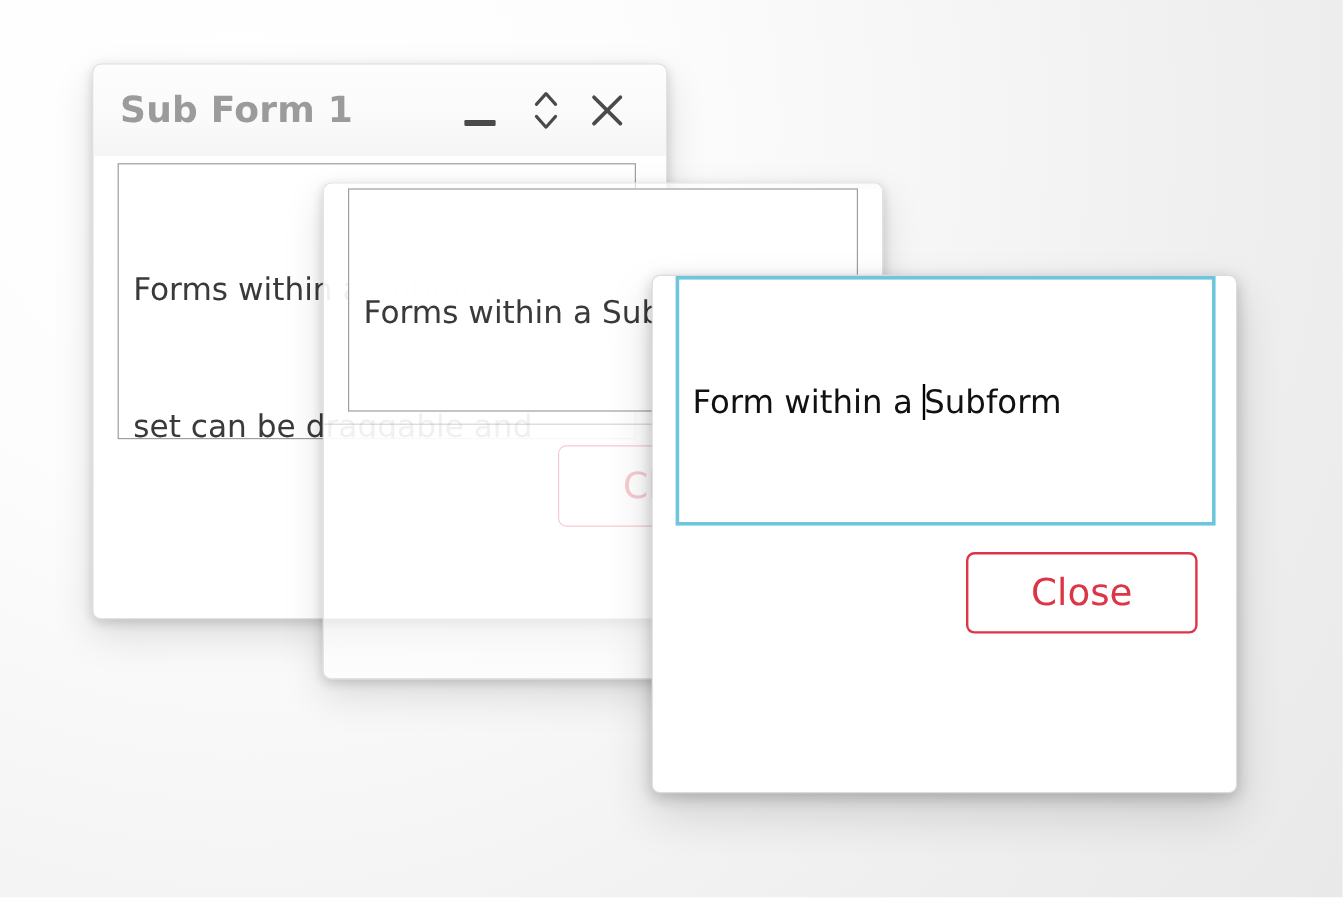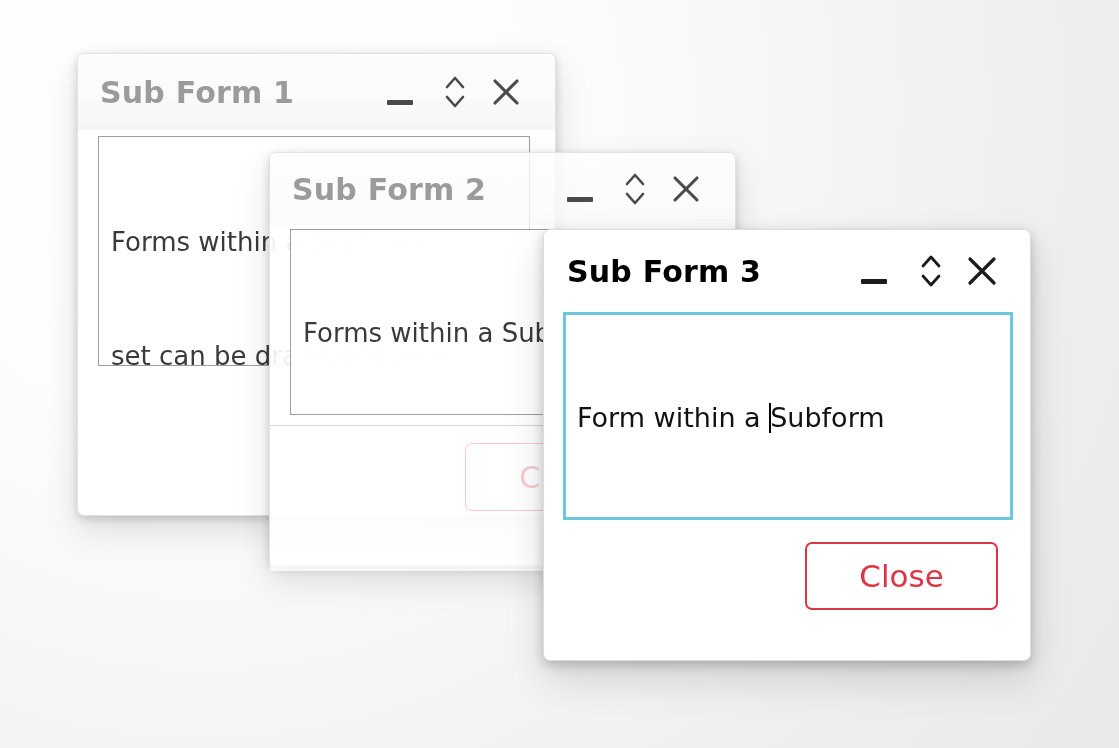--- a/index.html
+++ b/index.html
@@ -228,72 +228,34 @@
     <div class="body-area">
       <div class="textbox">
         <div class="textline">Forms within a Subform</div>
         <div class="textline">set can be draggable and</div>
         
       </div>
     </div>
   </div>
 
   <div class="window" id="win2">
-    <div class="titlebar">
-      <span class="win-title">Sub Form 2</span>
-      <span class="win-controls">
-        <span class="ctrl" style="width:54px;height:72px">
-          <span class="glyph-min"></span>
-        </span>
-        <span class="ctrl" style="width:56px;height:72px">
-          <svg width="22" height="36" viewBox="0 0 22 36">
-            <path d="M3 13 L11 4 L19 13" fill="none" stroke="currentColor" stroke-width="2.6" stroke-linecap="round" stroke-linejoin="round"></path>
-            <path d="M3 23 L11 32 L19 23" fill="none" stroke="currentColor" stroke-width="2.6" stroke-linecap="round" stroke-linejoin="round"></path>
-          </svg>
-        </span>
-        <span class="ctrl" style="width:46px;height:72px">
-          <svg width="30" height="30" viewBox="0 0 30 30">
-            <path d="M4 4 L26 26 M26 4 L4 26" fill="none" stroke="currentColor" stroke-width="3.1" stroke-linecap="round"></path>
-          </svg>
-        </span>
-      </span>
-    </div>
     <div class="body-area">
       <div class="textbox">
         <div class="textline">Forms within a Subform</div>
         
         
       </div>
       <div class="footer">
         <div class="hr"></div>
         <div class="close-btn">Close</div>
       </div>
     </div>
   </div>
 
   <div class="window" id="win3">
-    <div class="titlebar">
-      <span class="win-title">Sub Form 3</span>
-      <span class="win-controls">
-        <span class="ctrl" style="width:56px;height:82px">
-          <span class="glyph-min"></span>
-        </span>
-        <span class="ctrl" style="width:58px;height:82px">
-          <svg width="22" height="38" viewBox="0 0 22 38">
-            <path d="M3 14 L11 5 L19 14" fill="none" stroke="currentColor" stroke-width="2.8" stroke-linecap="round" stroke-linejoin="round"></path>
-            <path d="M3 24 L11 33 L19 24" fill="none" stroke="currentColor" stroke-width="2.8" stroke-linecap="round" stroke-linejoin="round"></path>
-          </svg>
-        </span>
-        <span class="ctrl" style="width:44px;height:82px">
-          <svg width="32" height="32" viewBox="0 0 32 32">
-            <path d="M4 4 L28 28 M28 4 L4 28" fill="none" stroke="currentColor" stroke-width="3.3" stroke-linecap="round"></path>
-          </svg>
-        </span>
-      </span>
-    </div>
     <div class="body-area">
       <div class="textbox">
         <div class="textline"><span>Form within a </span><span class="caret"></span>Subform</div>
         <div class="textline">can include a close box.</div>
       </div>
       <div class="footer">
         <div class="close-btn">Close</div>
       </div>
     </div>
   </div>

